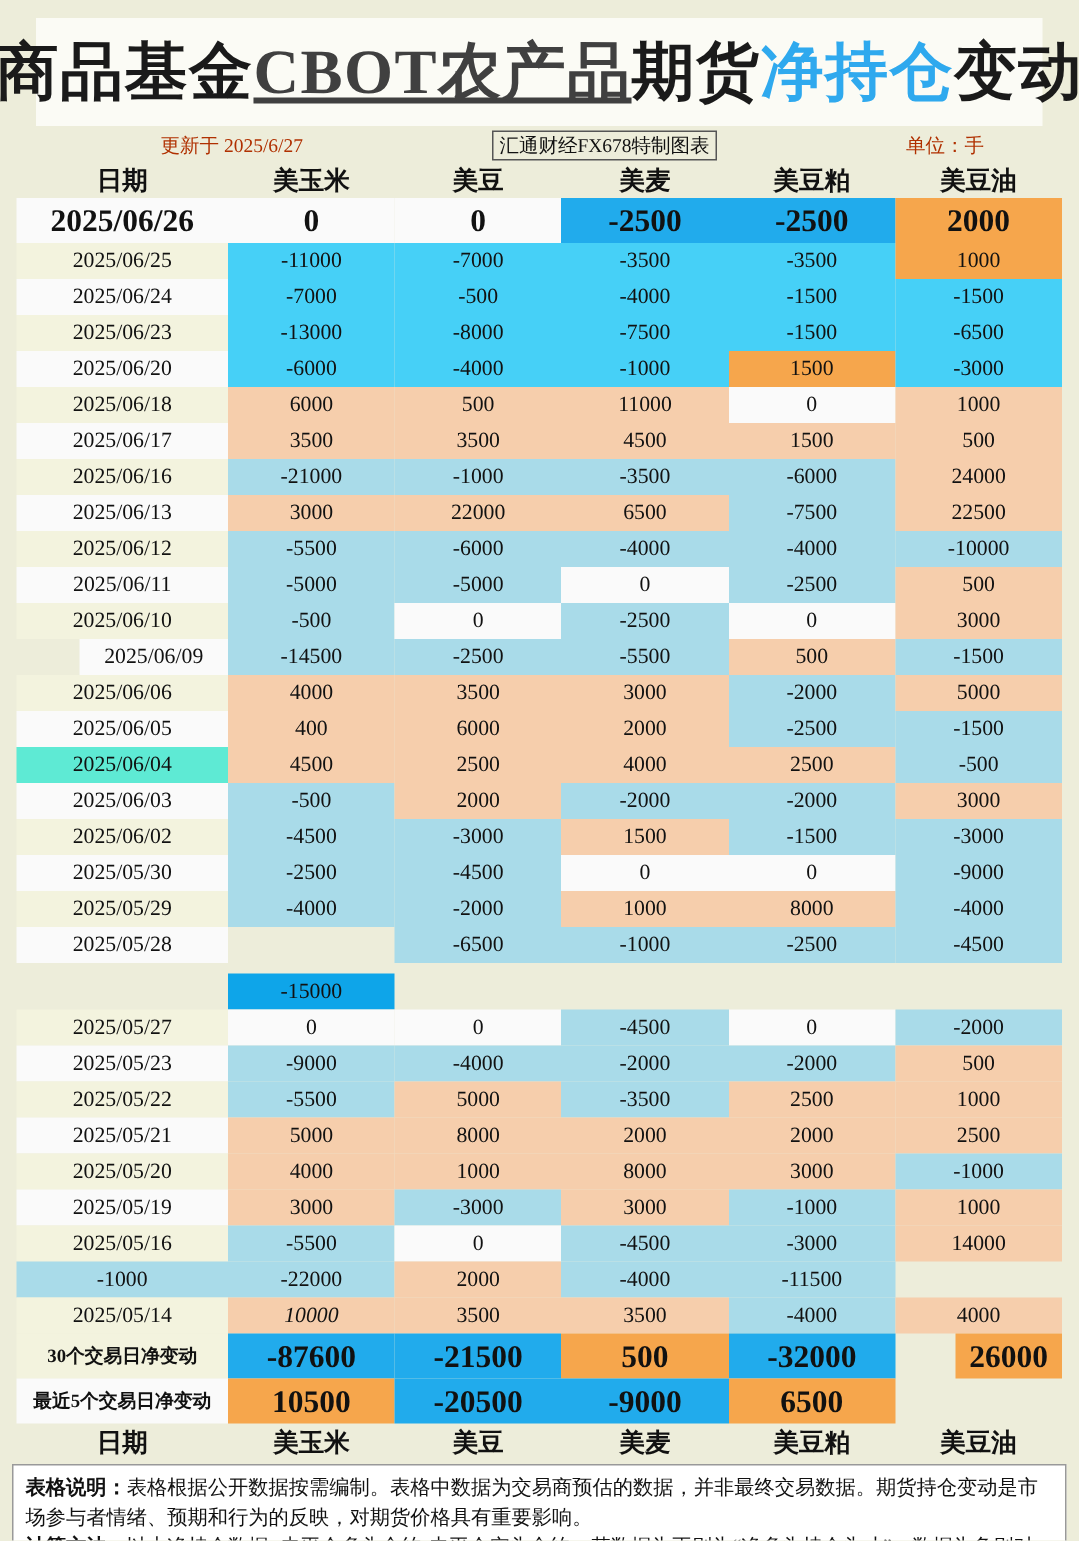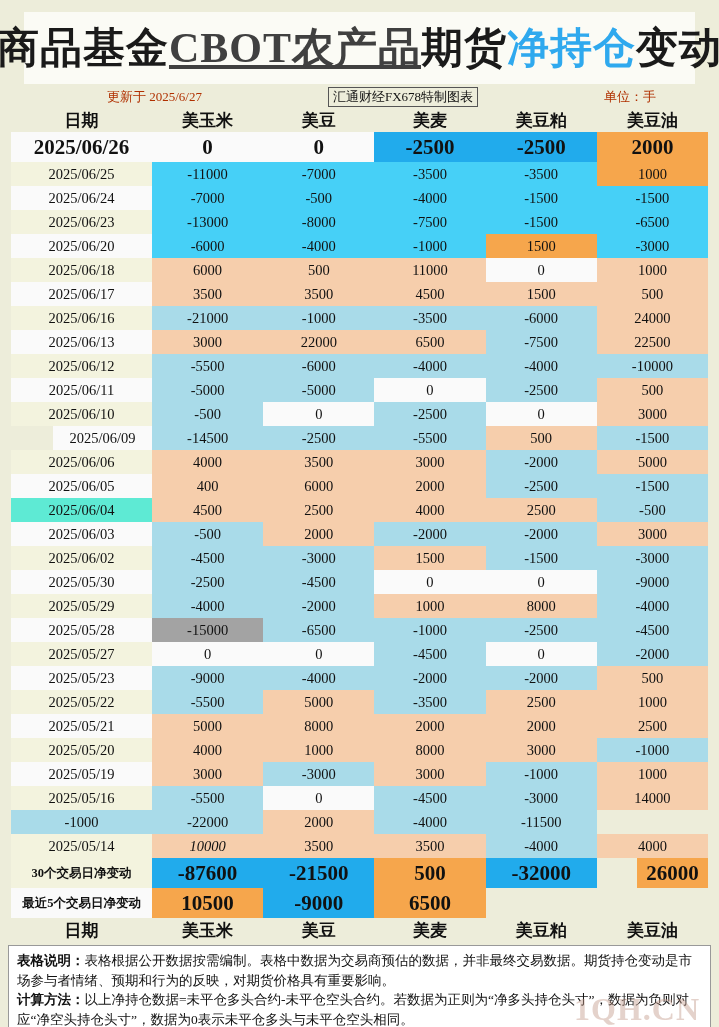--- a/index.html
+++ b/index.html
@@ -263,21 +263,21 @@
       <div class="trow">
         <div class="cell" style="background: rgb(243, 243, 222);">2025/05/29</div>
         <div class="cell" style="background: rgb(169, 219, 233);">-4000</div>
         <div class="cell" style="background: rgb(169, 219, 233);">-2000</div>
         <div class="cell" style="background: rgb(246, 206, 172);">1000</div>
         <div class="cell" style="background: rgb(246, 206, 172);">8000</div>
         <div class="cell" style="background: rgb(169, 219, 233);">-4000</div>
       </div>
       <div class="trow">
         <div class="cell" style="background: rgb(250, 250, 250);">2025/05/28</div>
-        <div class="cell" style="background: #a3a3a3;">-15000</div>
+        <div class="cell" style="background: #0ea5e9; margin-top: 31px;">-15000</div>
         <div class="cell" style="background: rgb(169, 219, 233);">-6500</div>
         <div class="cell" style="background: rgb(169, 219, 233);">-1000</div>
         <div class="cell" style="background: rgb(169, 219, 233);">-2500</div>
         <div class="cell" style="background: rgb(169, 219, 233);">-4500</div>
       </div>
       <div class="trow">
         <div class="cell" style="background: rgb(243, 243, 222);">2025/05/27</div>
         <div class="cell" style="background: rgb(250, 250, 250);">0</div>
         <div class="cell" style="background: rgb(250, 250, 250);">0</div>
         <div class="cell" style="background: rgb(169, 219, 233);">-4500</div>
@@ -353,20 +353,21 @@
         <div class="cell sumlabel" style="background: rgb(243, 243, 222);">30个交易日净变动</div>
         <div class="cell sumval" style="background: rgb(33, 171, 236);">-87600</div>
         <div class="cell sumval" style="background: rgb(33, 171, 236);">-21500</div>
         <div class="cell sumval" style="background: rgb(246, 166, 76);">500</div>
         <div class="cell sumval" style="background: rgb(33, 171, 236);">-32000</div>
         <div class="cell sumval" style="background: rgb(246, 166, 76); margin-left: 40px;">26000</div>
       </div>
       <div class="trow sumrow">
         <div class="cell sumlabel" style="background: rgb(250, 250, 250);">最近5个交易日净变动</div>
         <div class="cell sumval" style="background: rgb(246, 166, 76);">10500</div>
+        <div class="cell sumval" style="background: rgb(33, 171, 236);">-20500</div>
         <div class="cell sumval" style="background: rgb(33, 171, 236);">-9000</div>
         <div class="cell sumval" style="background: rgb(246, 166, 76);">6500</div>
       </div>
     </div>
   <div class="trow hrow">
       <div class="hcell">日期</div>
       <div class="hcell">美玉米</div>
       <div class="hcell">美豆</div>
       <div class="hcell">美麦</div>
       <div class="hcell">美豆粕</div>

